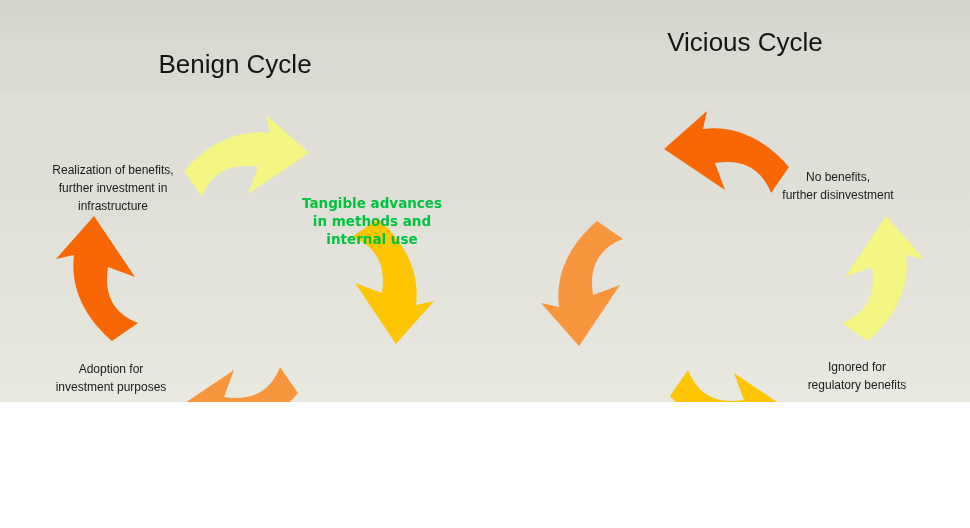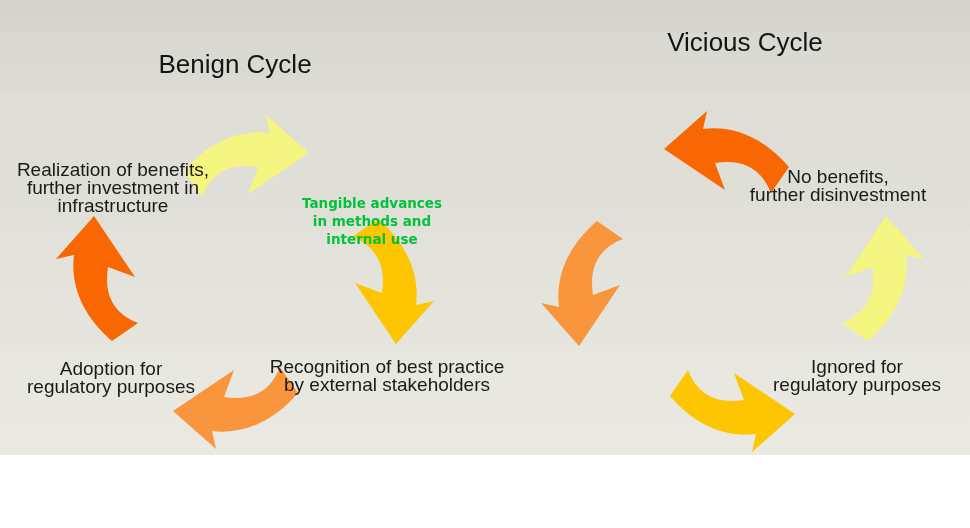--- a/index.html
+++ b/index.html
@@ -1,21 +1,21 @@
 <!DOCTYPE html>
 <html><head>
 <meta charset="utf-8">
 <style>
   html, body { margin: 0; padding: 0; }
   body { font-family: "Liberation Sans", sans-serif; }
 
   #slide {
     position: relative;
     width: 970px;
-    height: 455px;
+    height: 402px;
     overflow: hidden;
     background: linear-gradient(180deg,
       #d3d3cb 0px,
       #d6d6ce 30px,
       #d9d9d1 36px,
       #dbdbd3 88px,
       #deded6 92px,
       #e0e0d8 228px,
       #e2e2da 232px,
       #e5e5dd 343px,
@@ -36,21 +36,21 @@
     color: #141414;
     font-family: "Liberation Sans", sans-serif;
   }
   #benign-title  { left: 85px;  top: 51px; }
   #vicious-title { left: 595px; top: 29px; }
 
   .node {
     position: absolute;
     width: 200px;
     text-align: center;
-    font-size: 19px;
+    font-size: 12px;
     line-height: 18px;
     color: #1a1a1a;
     white-space: pre-line;
     font-family: "Liberation Sans", sans-serif;
   }
   .node.accent {
     font-family: "DejaVu Sans", sans-serif;
     font-weight: bold;
     font-size: 13.5px;
     line-height: 18px;
@@ -120,23 +120,21 @@
   <svg class="arrow a-m-up" id="arrow-v-right" viewBox="0 0 130 90">
     <path d="M 4 62 C 28 34, 58 20, 90 24 L 86 6 L 129 44 L 68 85 L 78 58 C 52 54, 32 62, 22 88 Z" fill="#f5f582"></path>
   </svg>
 
   <div class="node" id="node-realization">Realization of benefits,
 further investment in
 infrastructure</div>
   <div class="node accent" id="node-tangible" style="color: rgb(0, 194, 61); margin-top: 32px;">Tangible advances
 in methods and
 internal use</div>
-  <div class="node" id="node-recognition">Recognition of best practice
-by external stakeholders</div>
   <div class="node" id="node-adoption">Adoption for
-regulatory purposes</div>
+investment purposes</div>
 
   <div class="node" id="node-nobenefits">No benefits,
 further disinvestment</div>
   <div class="node" id="node-ignored">Ignored for
-regulatory purposes</div>
+regulatory benefits</div>
 
 </div>
 
 </body></html>

